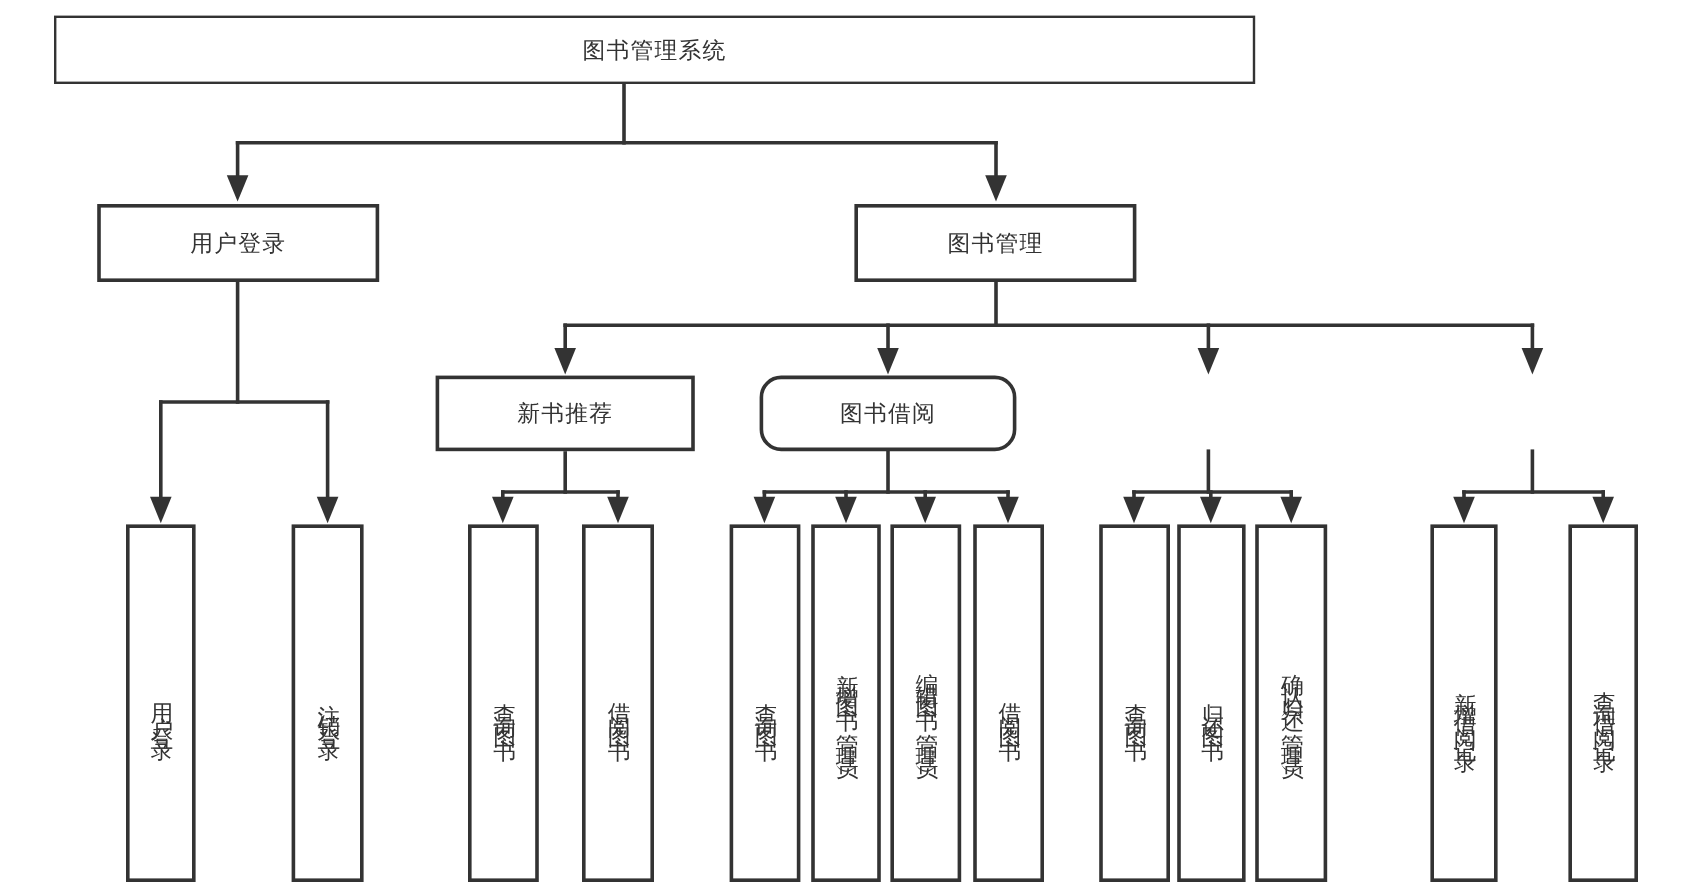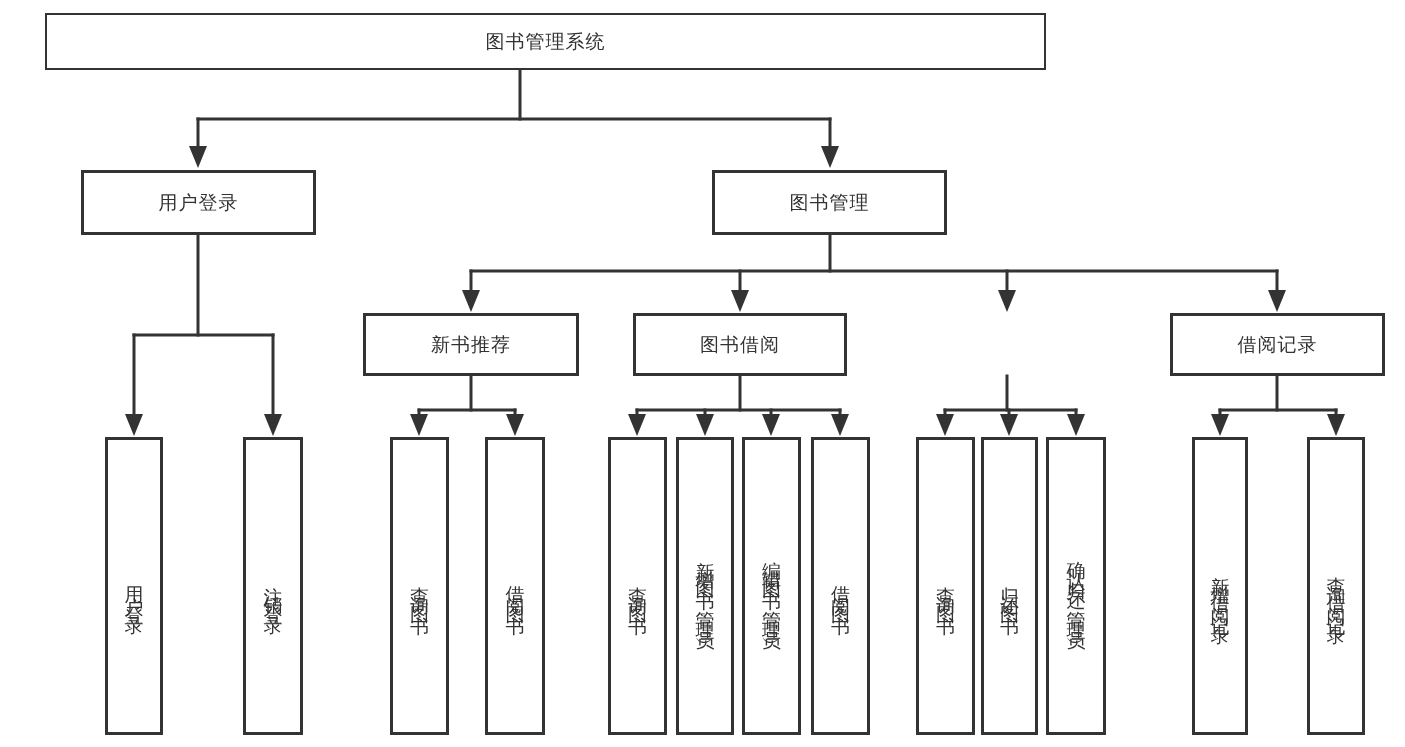--- a/index.html
+++ b/index.html
@@ -126,25 +126,22 @@
   <div class="hbox" style="left:81px; top:170px; width:235px; height:65px;">
     <span>用户登录</span>
   </div>
   <div class="hbox" style="left:363px; top:313px; width:216px; height:63px;">
     <span>新书推荐</span>
   </div>
 
   <div class="hbox" style="left:712px; top:170px; width:235px; height:65px;">
     <span>图书管理</span>
   </div>
-  <div class="hbox" style="left:633px; top:313px; width:214px; height:63px;">
+  <div class="hbox" style="left:633px; top:313px; width:214px; height:63px;border-radius:18px;">
     <span>图书借阅</span>
-  </div>
-  <div class="hbox" style="left:1170px; top:313px; width:215px; height:63px;">
-    <span>借阅记录</span>
   </div>
 
   <div class="vbox" style="left:105px; width:58px;">
     <span>用户登录</span>
   </div>
   <div class="vbox" style="left:243px; width:60px;">
     <span>注销登录</span>
   </div>
 
   <div class="vbox" style="left:390px; width:59px;">

